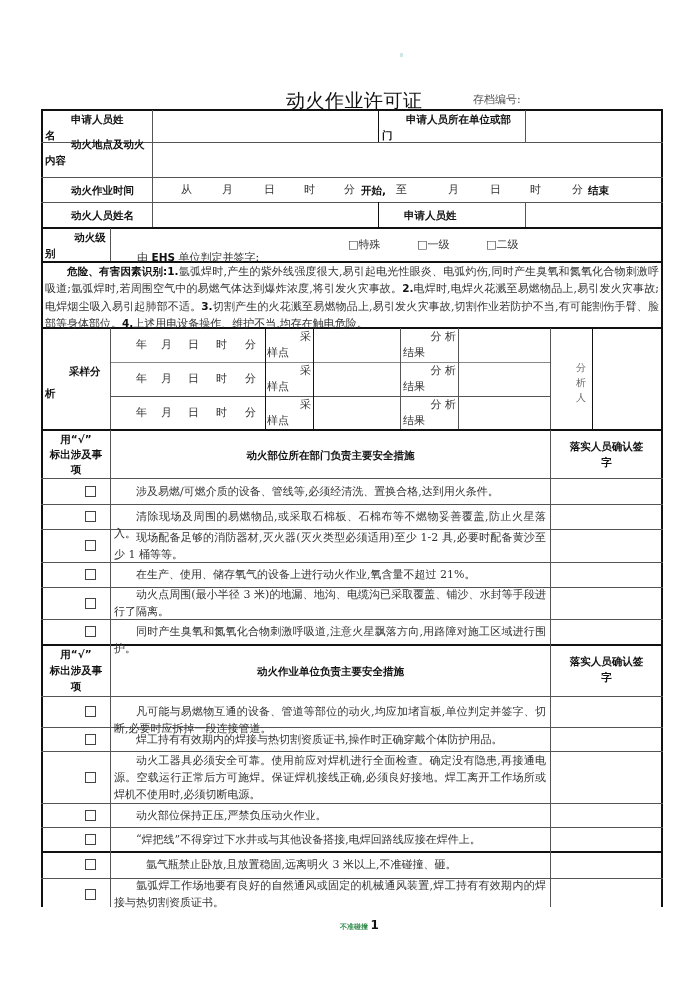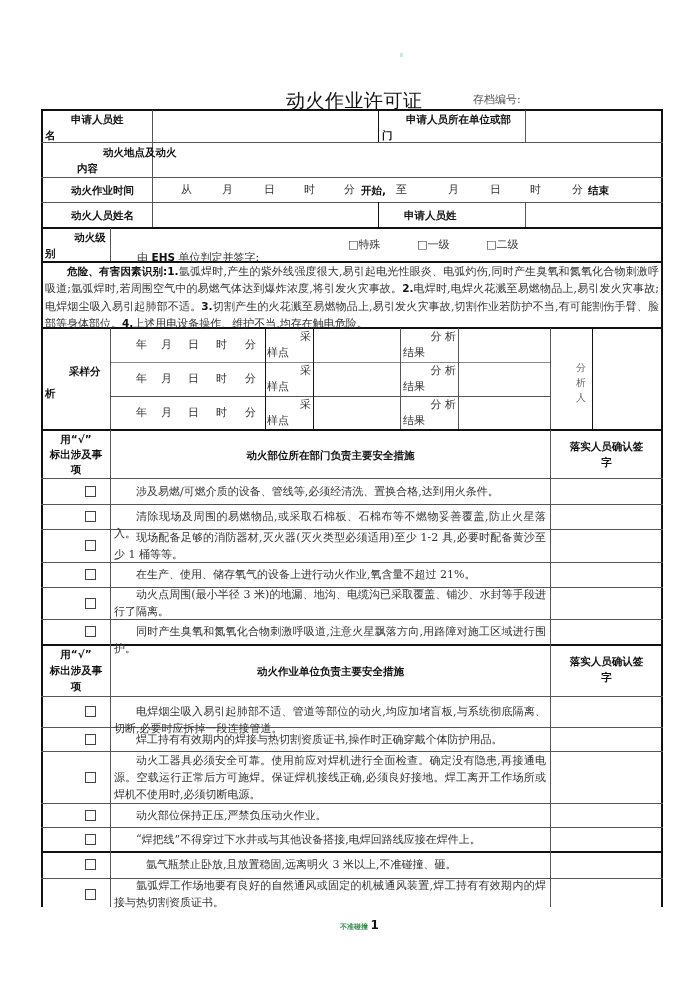--- a/index.html
+++ b/index.html
@@ -79,21 +79,21 @@
   <div style="padding-left:26px;">申请人员姓</div>
   <div>名</div>
 </div>
 <div class="cell" style="left:153px;top:110px;width:225px;height:32px;"></div>
 <div class="cell b" style="left:382px;top:111px;width:142px;">
   <div style="padding-left:24px;">申请人员所在单位或部</div>
   <div>门</div>
 </div>
 <div class="cell" style="left:526px;top:110px;width:136px;height:32px;"></div>
 
-<div class="cell b" style="left:45px;top:144px;width:105px;margin-left:32px;">
+<div class="cell b" style="left:45px;top:136px;width:105px;">
   <div style="padding-left:26px;">动火地点及动火</div>
   <div>内容</div>
 </div>
 <div class="cell" style="left:153px;top:143px;width:509px;height:34px;"></div>
 
 <div class="cell b" style="left:71px;top:182px;">动火作业时间</div>
 <div class="cell txt" style="left:181px;top:182px;">从</div>
 <div class="cell txt" style="left:222px;top:182px;">月</div>
 <div class="cell txt" style="left:264px;top:182px;">日</div>
 <div class="cell txt" style="left:304px;top:182px;">时</div>
@@ -226,21 +226,21 @@
   <div>项</div>
 </div>
 <div class="cell b c" style="left:111px;top:663px;width:439px;">动火作业单位负责主要安全措施</div>
 <div class="cell b c" style="left:551px;top:653px;width:111px;">
   <div>落实人员确认签</div>
   <div>字</div>
 </div>
 
 <div id="section2-rows">
     <div class="cb" style="left: 85px; top: 706px;"></div>
-    <div class="cell txt" style="left: 114px; width: 432px; top: 703px; line-height: 17px; text-indent: 22px; text-align: justify;">电焊烟尘吸入易引起肺部不适、管道等部位的动火,均应加堵盲板,与系统彻底隔离、切断,必要时应拆掉一段连接管道。</div>
+    <div class="cell txt" style="left: 114px; width: 432px; top: 703px; line-height: 17px; text-indent: 22px; text-align: justify;">凡可能与易燃物互通的设备、管道等部位的动火,均应加堵盲板,单位判定并签字、切断,必要时应拆掉一段连接管道。</div>
     <div class="cell" style="left: 551px; top: 696px; width: 111px; height: 31px;"></div>
     <div class="cb" style="left: 85px; top: 733.5px;"></div>
     <div class="cell txt" style="left: 114px; width: 432px; top: 730.5px; line-height: 17px; text-indent: 22px; text-align: justify;">焊工持有有效期内的焊接与热切割资质证书,操作时正确穿戴个体防护用品。</div>
     <div class="cell" style="left: 551px; top: 727px; width: 111px; height: 24px;"></div>
     <div class="cb" style="left: 85px; top: 771.5px;"></div>
     <div class="cell txt" style="left: 114px; width: 432px; top: 751.5px; line-height: 17px; text-indent: 22px; text-align: justify;">动火工器具必须安全可靠。使用前应对焊机进行全面检查。确定没有隐患,再接通电源。空载运行正常后方可施焊。保证焊机接线正确,必须良好接地。焊工离开工作场所或焊机不使用时,必须切断电源。</div>
     <div class="cell" style="left: 551px; top: 751px; width: 111px; height: 52px;"></div>
     <div class="cb" style="left: 85px; top: 809.5px;"></div>
     <div class="cell txt" style="left: 114px; width: 432px; top: 806.5px; line-height: 17px; text-indent: 22px; text-align: justify;">动火部位保持正压,严禁负压动火作业。</div>
     <div class="cell" style="left: 551px; top: 803px; width: 111px; height: 24px;"></div>

